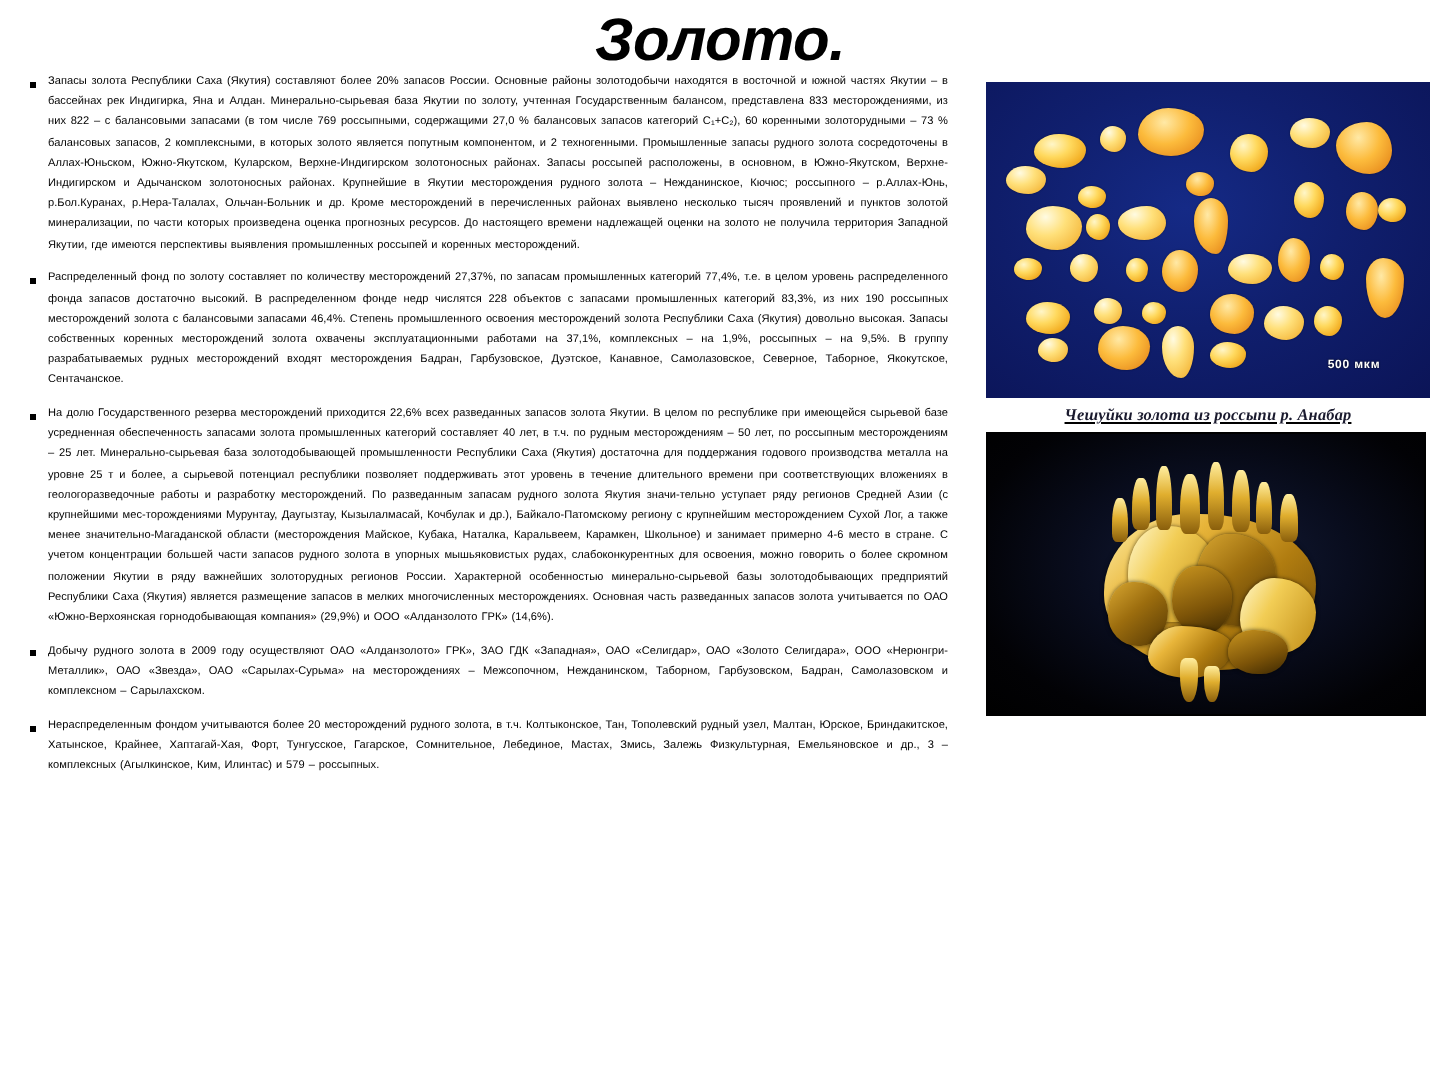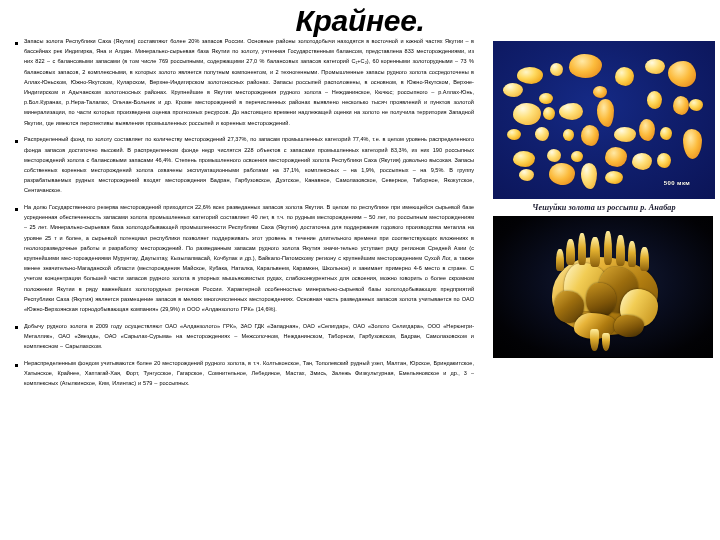--- a/index.html
+++ b/index.html
@@ -75,20 +75,21 @@
   }
   .bullet-text p {
     margin: 0;
   }
   
   .img-col {
     position: absolute;
     left: 492px;
     top: 40px;
     width: 226px;
+    text-decoration: underline;
   }
   
   .photo-flakes {
     position: relative;
     width: 224px;
     height: 160px;
     background:
       radial-gradient(ellipse at 45% 40%, #152a86 0%, #101f6e 45%, #0b1457 100%);
     overflow: hidden;
     border: 1px solid #ffffff;
@@ -164,21 +165,21 @@
     position: absolute;
     border-radius: 40% 40% 30% 30% / 60% 60% 20% 20%;
     background: linear-gradient(180deg, #ffeea0 0%, #e0ae2e 45%, #8a5f0c 100%);
   }
 </style>
 </head>
 <body>
 
 <div class="slide">
 
-  <div class="title">Крайнее.</div>
+  <div class="title">Золото.</div>
 
   <div class="body-col">
 
     <div class="bullet-row">
       <span class="bullet-mark"><i></i></span>
       <div class="bullet-text">
         <p>Запасы золота Республики Саха (Якутия) составляют более 20% запасов России. Основные районы золотодобычи находятся в восточной и южной частях Якутии – в бассейнах рек Индигирка, Яна и Алдан. Минерально-сырьевая база Якутии по золоту, учтенная Государственным балансом, представлена 833 месторождениями, из них 822 – с балансовыми запасами (в том числе 769 россыпными, содержащими 27,0 % балансовых запасов категорий C₁+C₂), 60 коренными золоторудными – 73 % балансовых запасов, 2 комплексными, в которых золото является попутным компонентом, и 2 техногенными. Промышленные запасы рудного золота сосредоточены в Аллах-Юньском, Южно-Якутском, Куларском, Верхне-Индигирском золотоносных районах. Запасы россыпей расположены, в основном, в Южно-Якутском, Верхне-Индигирском и Адычанском золотоносных районах. Крупнейшие в Якутии месторождения рудного золота – Нежданинское, Кючюс; россыпного – р.Аллах-Юнь, р.Бол.Куранах, р.Нера-Талалах, Ольчан-Больник и др. Кроме месторождений в перечисленных районах выявлено несколько тысяч проявлений и пунктов золотой минерализации, по части которых произведена оценка прогнозных ресурсов. До настоящего времени надлежащей оценки на золото не получила территория Западной Якутии, где имеются перспективы выявления промышленных россыпей и коренных месторождений.</p>
       </div>
     </div>
 

